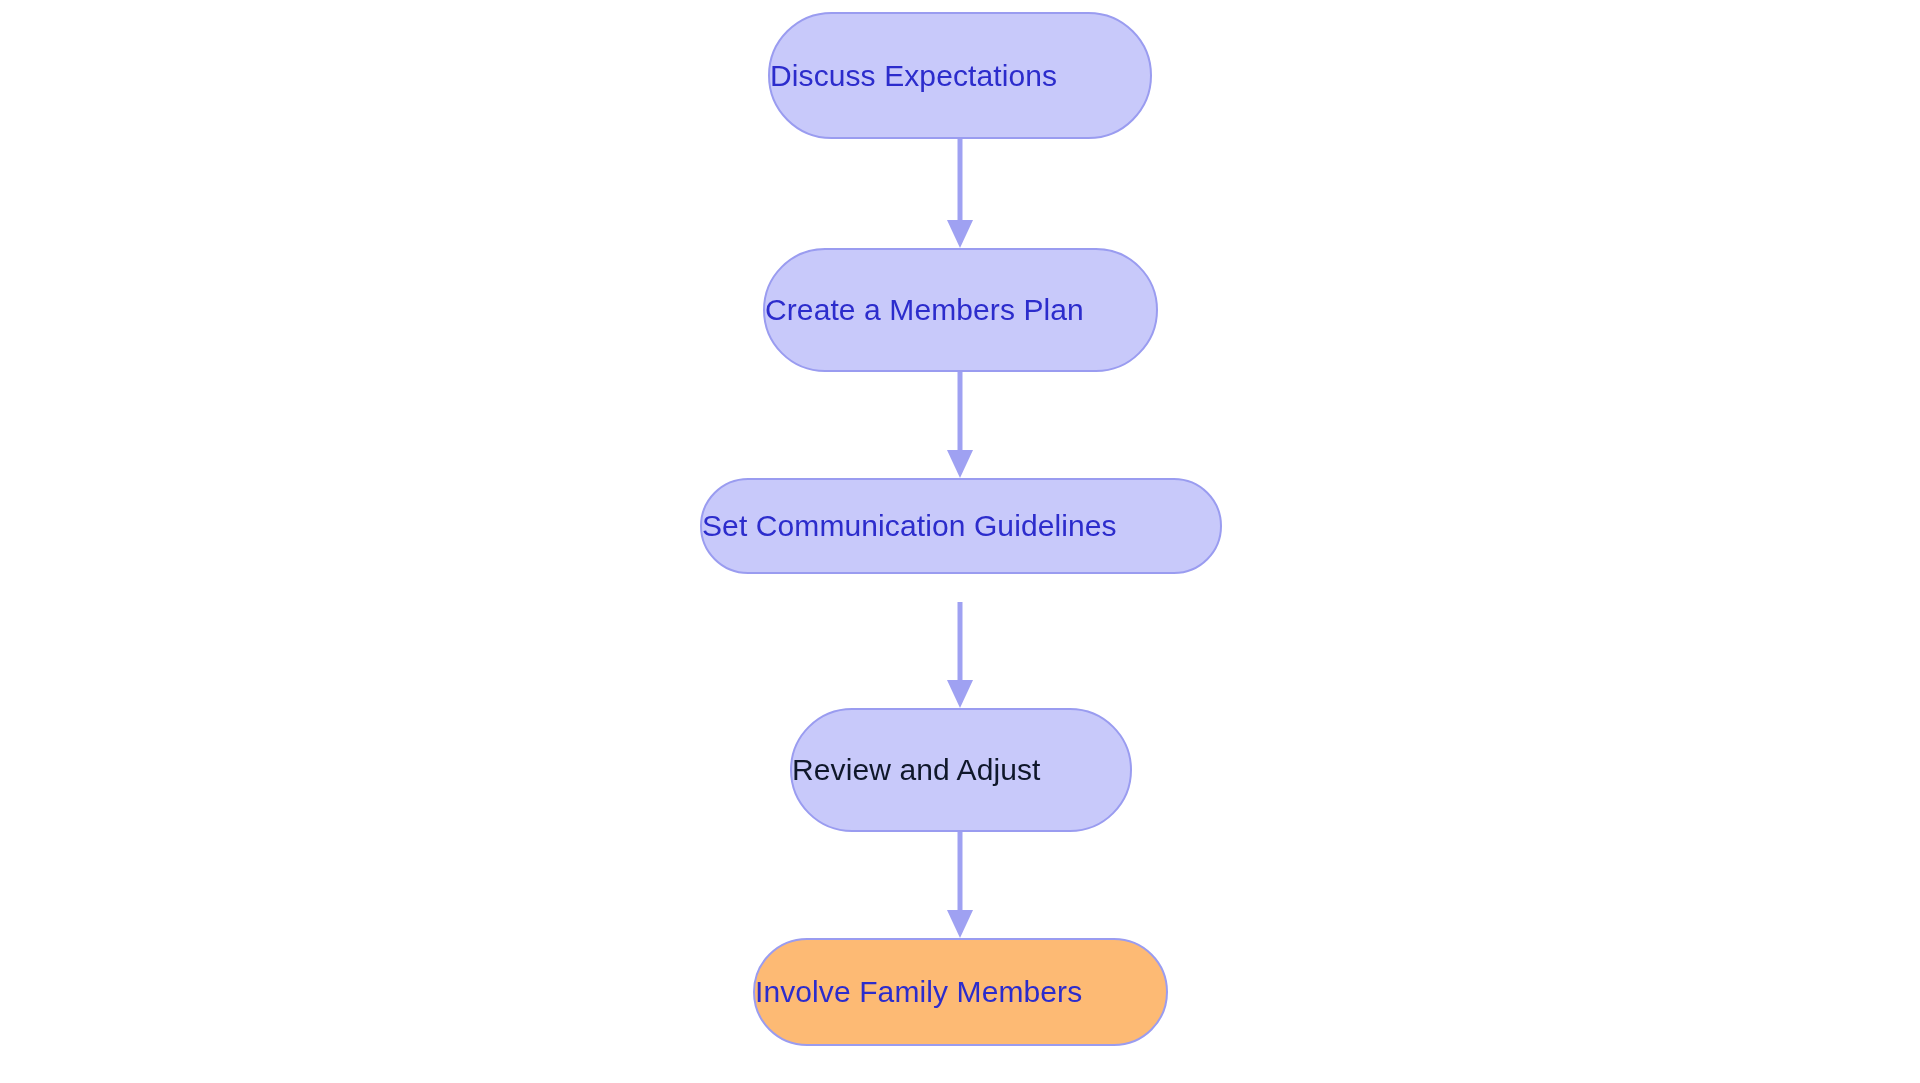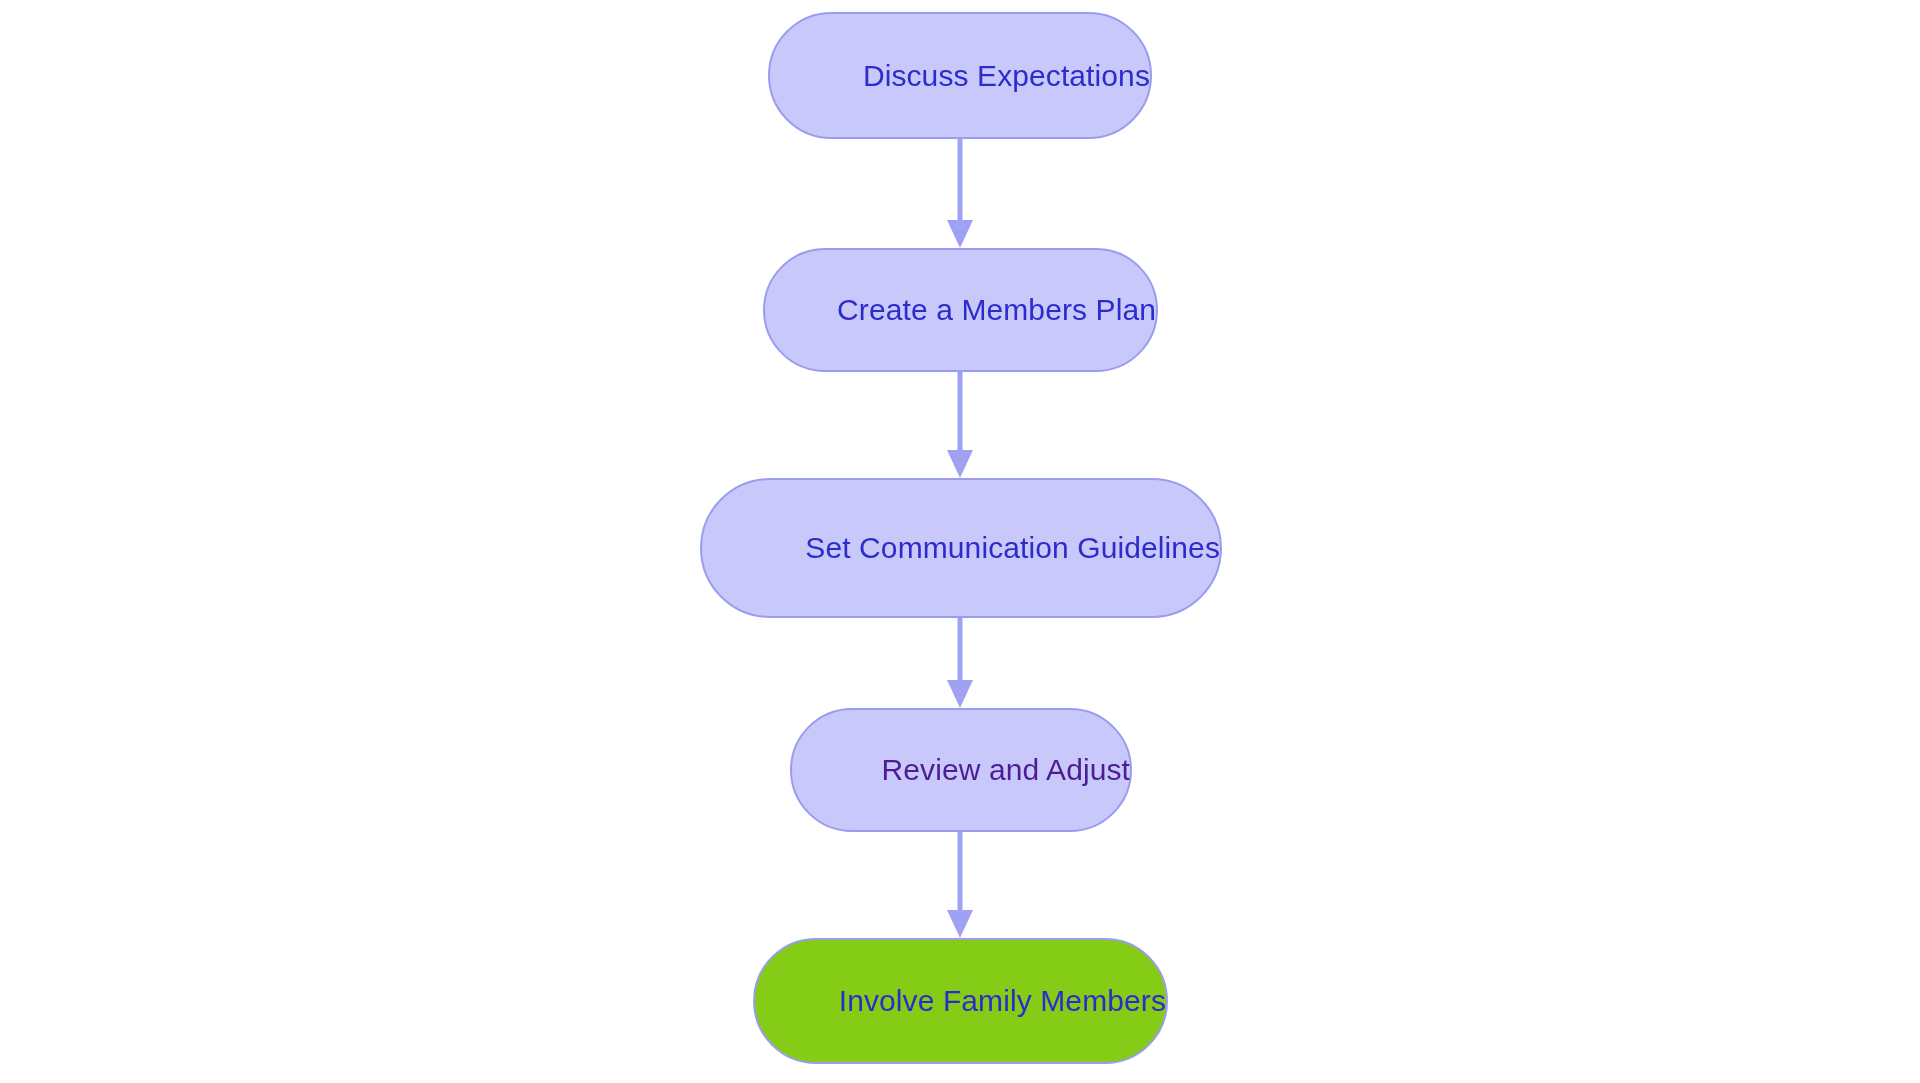--- a/index.html
+++ b/index.html
@@ -23,21 +23,21 @@
     left: 0;
     top: 0;
     width: 1920px;
     height: 1083px;
   }
   .node {
     position: absolute;
     box-sizing: border-box;
     display: flex;
     align-items: center;
-    justify-content: flex-end;
+    justify-content: flex-start;
     background: #c8c9fa;
     border: 2px solid #be185d;
     border-radius: 999px;
     user-select: none;
   }
   .node-label {
     color: #2c2ccc;
     font-family: "Liberation Sans", sans-serif;
     font-size: 30px;
     font-weight: 400;
@@ -80,24 +80,24 @@
       </g>
   </svg>
 
   <div id="nodes-layer">
       <div class="node" style="left: 768px; top: 12px; width: 384px; height: 127px; background: rgb(200, 201, 250); border-color: rgb(154, 156, 240);">
         <span class="node-label" style="color: rgb(44, 44, 204);">Discuss Expectations</span>
       </div>
       <div class="node" style="left: 763px; top: 248px; width: 395px; height: 124px; background: rgb(200, 201, 250); border-color: rgb(154, 156, 240);">
         <span class="node-label" style="color: rgb(44, 44, 204);">Create a Members Plan</span>
       </div>
-      <div class="node" style="left: 700px; top: 478px; width: 522px; height: 140px; background: rgb(200, 201, 250); border-color: rgb(154, 156, 240);">
+      <div class="node" style="left: 700px; top: 478px; width: 522px; height: 96px; background: rgb(200, 201, 250); border-color: rgb(154, 156, 240);">
         <span class="node-label" style="color: rgb(44, 44, 204);">Set Communication Guidelines</span>
       </div>
       <div class="node" style="left: 790px; top: 708px; width: 342px; height: 124px; background: rgb(200, 201, 250); border-color: rgb(154, 156, 240);">
-        <span class="node-label" style="color: #4c1d95;">Review and Adjust</span>
+        <span class="node-label" style="color: #0f172a;">Review and Adjust</span>
       </div>
-      <div class="node" style="left: 753px; top: 938px; width: 415px; height: 126px; background: #84cc16; border-color: rgb(154, 156, 240);">
+      <div class="node" style="left: 753px; top: 938px; width: 415px; height: 108px; background: #fdba74; border-color: rgb(154, 156, 240);">
         <span class="node-label" style="color: rgb(44, 44, 204);">Involve Family Members</span>
       </div>
     </div>
 
 </div>
 
 </body></html>

